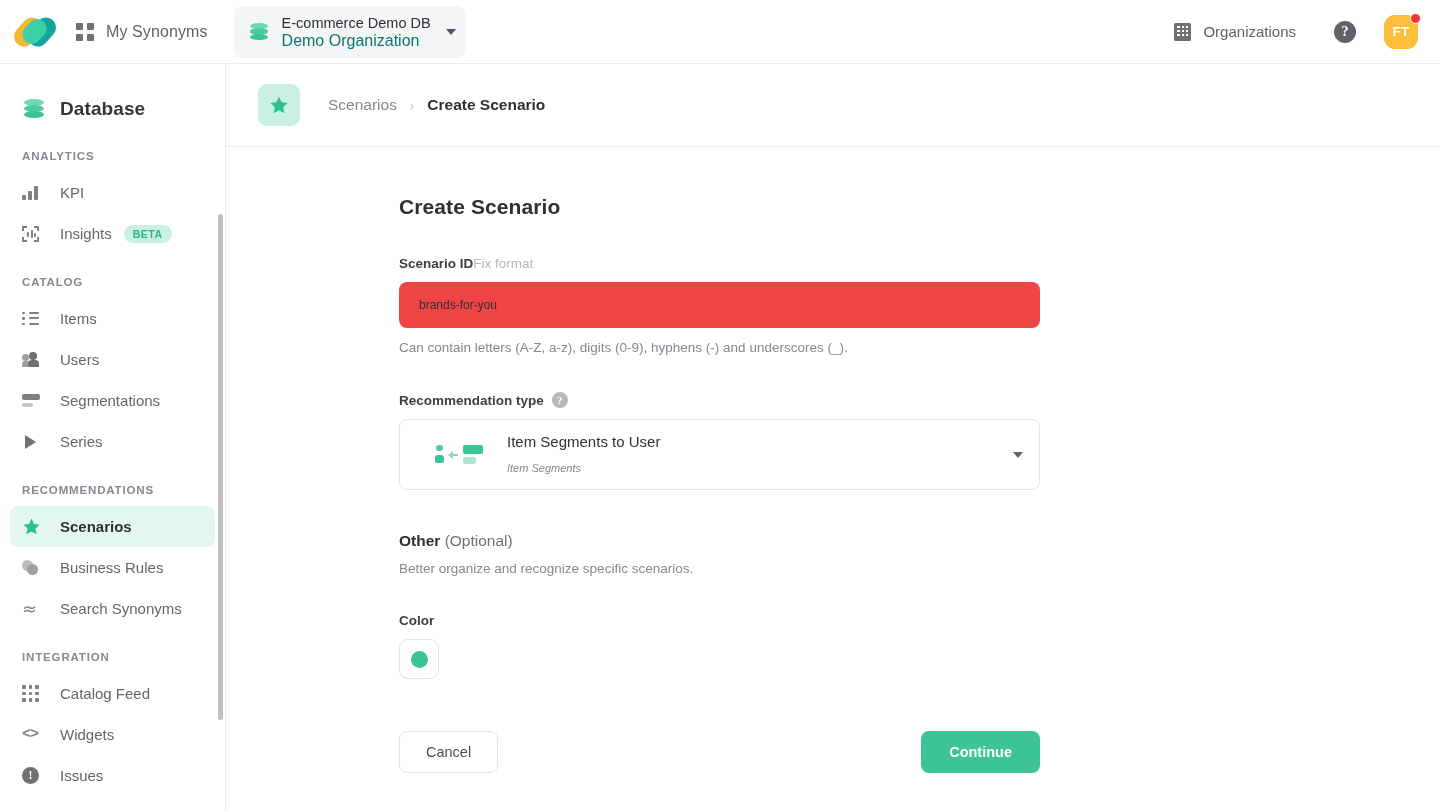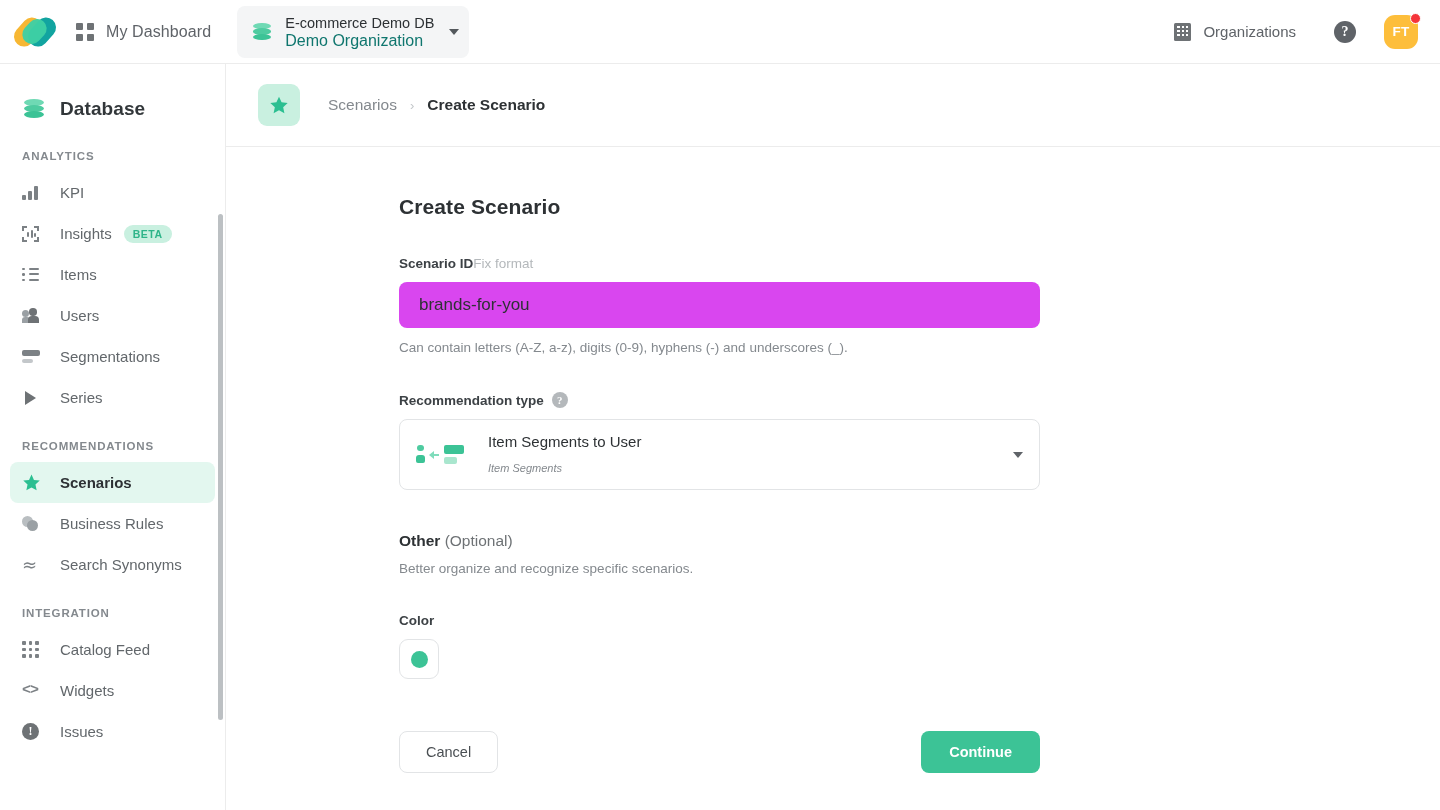--- a/index.html
+++ b/index.html
@@ -202,36 +202,36 @@
 
   .form-area { padding: 48px 0 0 173px; }
   .page-title { font-size: 21px; font-weight:700; color:#2d3134; letter-spacing:.1px; }
 
   .field { width: 641px; margin-top: 37px; }
   .field-head { display:flex; align-items:center; }
   .field-label { font-size: 13.5px; font-weight:700; color:#3c4145; }
   .fix-format { font-size: 13.5px; color:#b4b8bb; cursor:pointer; }
   .text-input {
     width: 641px; height: 46px; margin-top: 11px;
-    background:#d946ef; border: none; border-radius: 8px;
-    padding: 0 20px; font-size: 17px; color:#2d3134;
+    background:#ef4444; border: none; border-radius: 8px;
+    padding: 0 20px; font-size: 12px; color:#2d3134;
     font-family:"Liberation Sans", sans-serif; outline: none;
   }
   .help-text { font-size: 13.5px; color:#84898e; margin-top: 12px; }
 
   .qmark {
     width: 16px; height: 16px; border-radius:50%; background:#b4b8bb;
     color:#fff; font-size:11px; font-weight:700; line-height:16px; text-align:center;
     margin-left: 8px; cursor:pointer; font-family:"Liberation Serif", serif;
   }
 
   .rec-select {
     width: 641px; height: 71px; margin-top: 11px;
     border: 1px solid #e2e4e6; border-radius: 8px;
-    display:flex; align-items:center; padding: 0 16px 0 16px; cursor:pointer;
+    display:flex; align-items:center; padding: 0 16px 0 35px; cursor:pointer;
     background:#fff;
   }
   .seg-icon { width: 48px; height: 24px; position:relative; flex:0 0 auto; }
   .seg-icon .ph  { position:absolute; left:1px; top:2px; width:6.5px; height:6.5px; border-radius:50%; background:#4ecba0; }
   .seg-icon .pb  { position:absolute; left:0px; top:12px; width:8.5px; height:8px; border-radius:3px 3px 2px 2px; background:#3cc396; }
   .seg-icon .arr { position:absolute; left:13px; top:8px; width:10px; height:8px; }
   .seg-icon .arr .shaft { position:absolute; top:3px; left:2px; width:8px; height:2px; background:#7fdcbb; }
   .seg-icon .arr .head  { position:absolute; top:0; left:0; width:0; height:0;
       border-top:4px solid transparent; border-bottom:4px solid transparent; border-right:5px solid #7fdcbb; }
   .seg-icon .r1  { position:absolute; left:28px; top:2px; width:20px; height:9px; border-radius:2px; background:#3cc396; }
@@ -283,21 +283,21 @@
     </div>
   </div>
 
   <div class="dash-link">
     <span class="grid-icon">
       <i></i>
         <i></i>
         <i></i>
         <i></i>
     </span>
-    <span class="dash-label">My Dashboard</span>
+    <span class="dash-label">My Synonyms</span>
   </div>
 
   <div class="org-select">
     <span class="db-icon">
       <i class="e e1"></i>
         <i class="e e2"></i>
         <i class="e e3"></i>
     </span>
     <span class="org-texts">
       <span class="org-name">E-commerce Demo DB</span>
@@ -364,20 +364,21 @@
             <i class="br br2"></i>
           <i class="bar" style="left:5px;top:6px;height:5px"></i>
           <i class="bar" style="left:8.5px;top:4px;height:8px"></i>
           <i class="bar" style="left:12px;top:7px;height:4px"></i>
         </span>
       </span>
       <span class="lbl">Insights</span>
       <span class="beta-badge">BETA</span>
     </div>
 
+    <div class="nav-section">CATALOG</div>
 
     <div class="nav-item">
       <span class="ic">
         <span class="ic-items">
           <span class="row">
               <i class="dot"></i>
               <i class="ln" style="width:10px"></i>
             </span>
           <span class="row">
               <i class="dot"></i>

